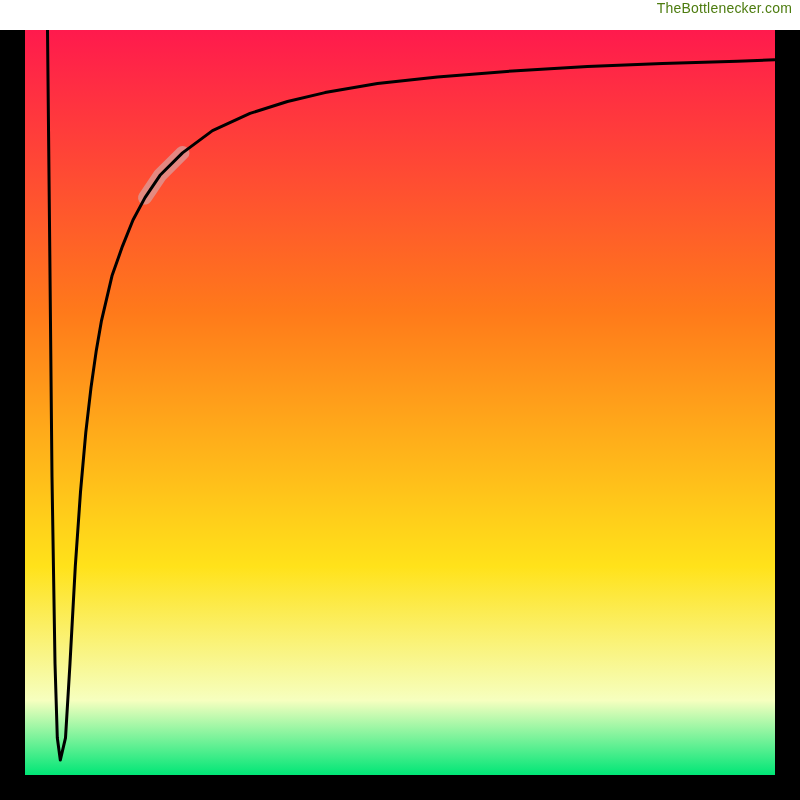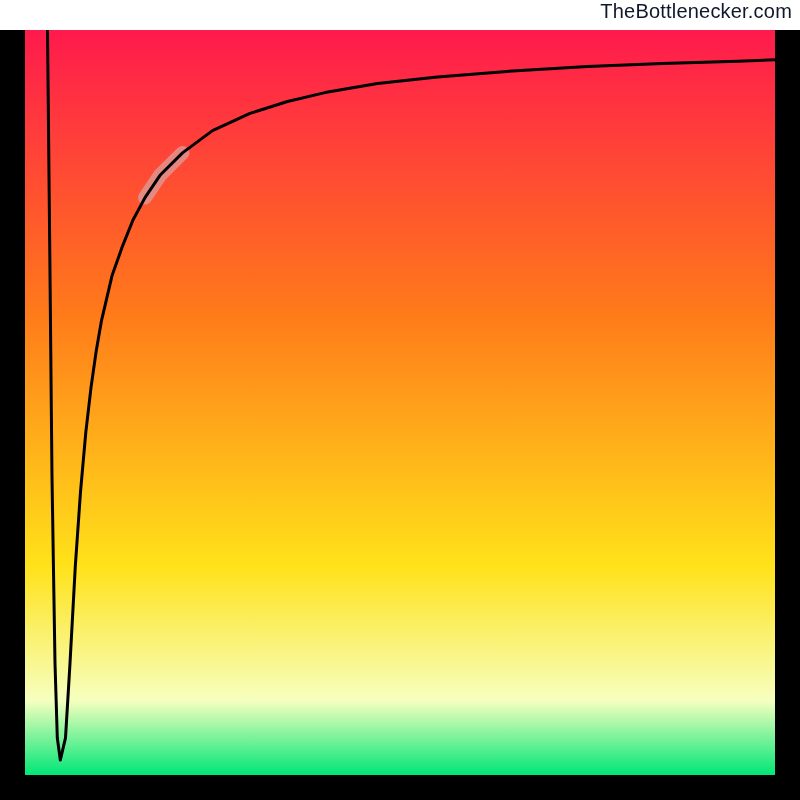--- a/index.html
+++ b/index.html
@@ -12,22 +12,22 @@
   }
   .wrap {
     position: relative;
     width: 800px;
     height: 800px;
   }
   .attrib {
     position: absolute;
     top: 0;
     right: 8px;
-    color: #0f172a;
-    font-size: 20px;
+    color: #4d7c0f;
+    font-size: 14px;
     font-weight: 400;
     letter-spacing: 0.2px;
   }
   .frame {
     position: absolute;
     left: 0;
     top: 30px;
     width: 800px;
     height: 770px;
     background: #000;

